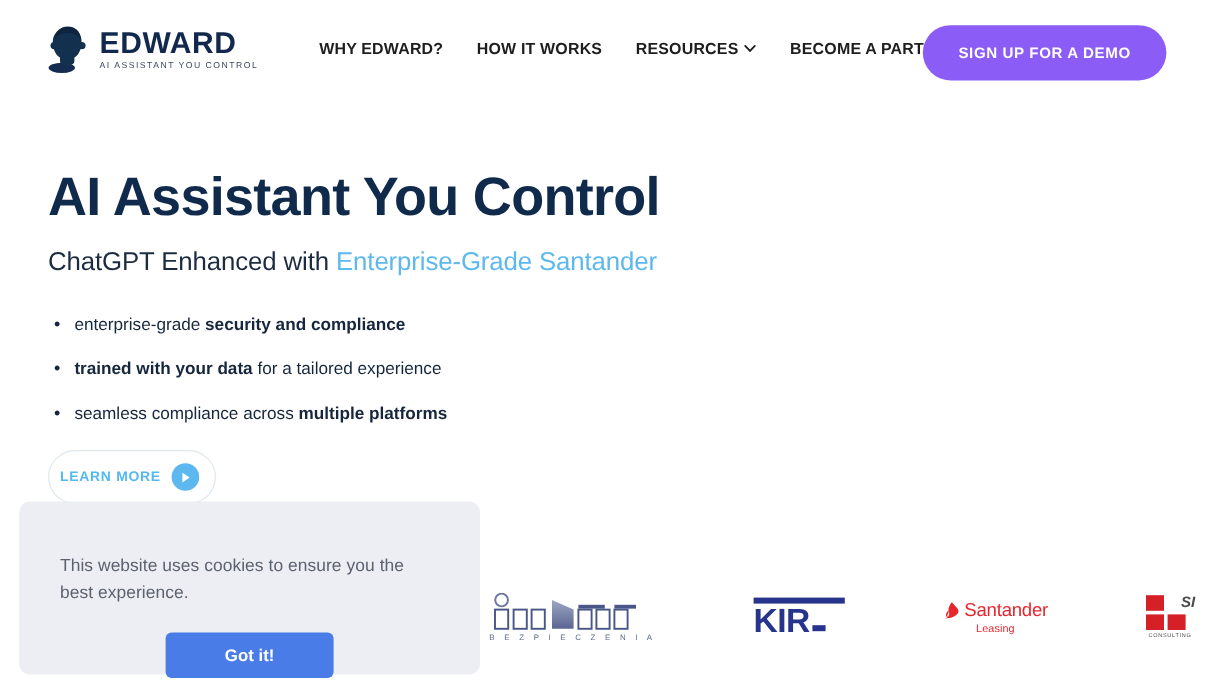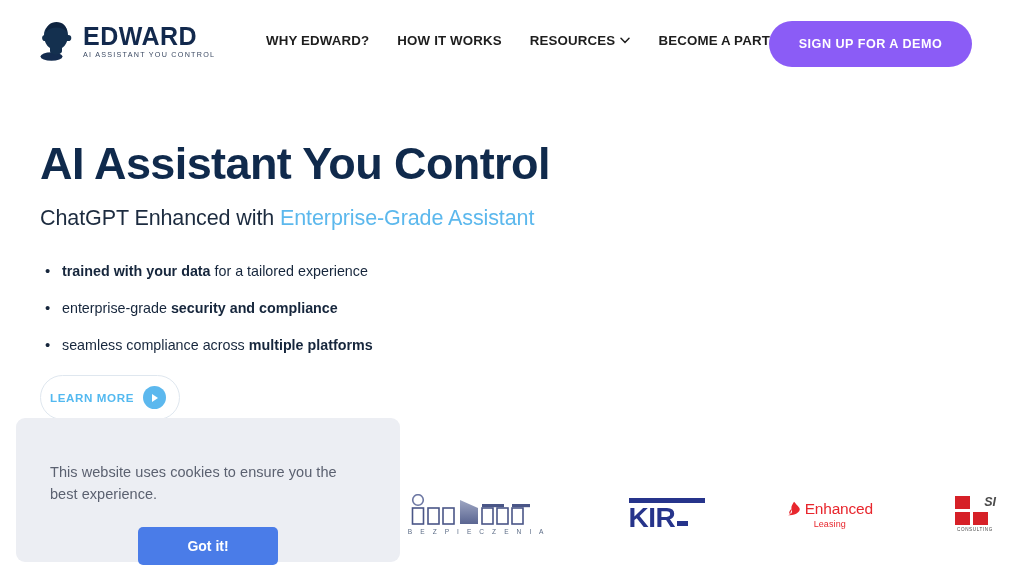--- a/index.html
+++ b/index.html
@@ -198,29 +198,29 @@
         <span>BECOME A PARTNER</span>
       </div>
     </nav>
 
     <button class="cta-demo">SIGN UP FOR A DEMO</button>
   </div>
 
   <div class="hero">
     <h1 class="hero-title">AI Assistant You Control</h1>
     <div class="hero-sub">
-      <span>ChatGPT Enhanced with </span><span class="hl">Enterprise-Grade Assistant</span>
+      <span>ChatGPT Enhanced with </span><span class="hl">Enterprise-Grade Santander</span>
     </div>
 
     <ul class="bullets">
       <li>
-        <b>trained with your data</b><span> for a tailored experience</span><b></b>
+        <b></b><span>enterprise-grade </span><b>security and compliance</b>
       </li>
       <li>
-        <b></b><span>enterprise-grade </span><b>security and compliance</b>
+        <b>trained with your data</b><span> for a tailored experience</span><b></b>
       </li>
       <li>
         <b></b><span>seamless compliance across </span><b>multiple platforms</b>
       </li>
     </ul>
   </div>
 
   <div class="hero-actions">
     <button class="btn-learn">
       <span class="lbl">LEARN MORE</span>
@@ -266,21 +266,21 @@
       </div>
     </div>
 
     <div class="partner">
       <div class="sant-wrap">
         <div class="sant-top">
           <svg width="14" height="15" viewBox="0 0 14 15">
             <path d="M7 0.8 C5.2 3.6 4.4 5.2 4.4 6.8 C4.4 8.2 5 9.2 5 10.6 C5 12.3 3.6 13.6 1.2 14.2 C4.8 14.6 8.6 13.6 10.9 11.6 C12.6 10.1 13.2 8.4 12.4 6.9 C11.6 5.4 9.8 4 8.6 2.4 C8.1 1.8 7.5 1.2 7 0.8 Z" fill="#e8262d"></path>
             <path d="M4.6 7.4 C3.2 9 2.2 10.4 2.2 11.6 C2.2 12.6 2.9 13.4 4.2 13.9 C3.1 12.8 3.3 11.4 4.2 10.1 C4.6 9.4 4.7 8.4 4.6 7.4 Z" fill="#e8262d"></path>
           </svg>
-          <div class="sant-name">Enhanced</div>
+          <div class="sant-name">Santander</div>
         </div>
         <div class="sant-sub">Leasing</div>
       </div>
     </div>
 
     <div class="partner">
       <div class="si-wrap">
         <div class="si-grid">
           <span class="si-sq" style="left:0; top:0; width:15px; height:13px;"></span>
           <span class="si-sq" style="left:0; top:16px; width:15px; height:13px;"></span>

